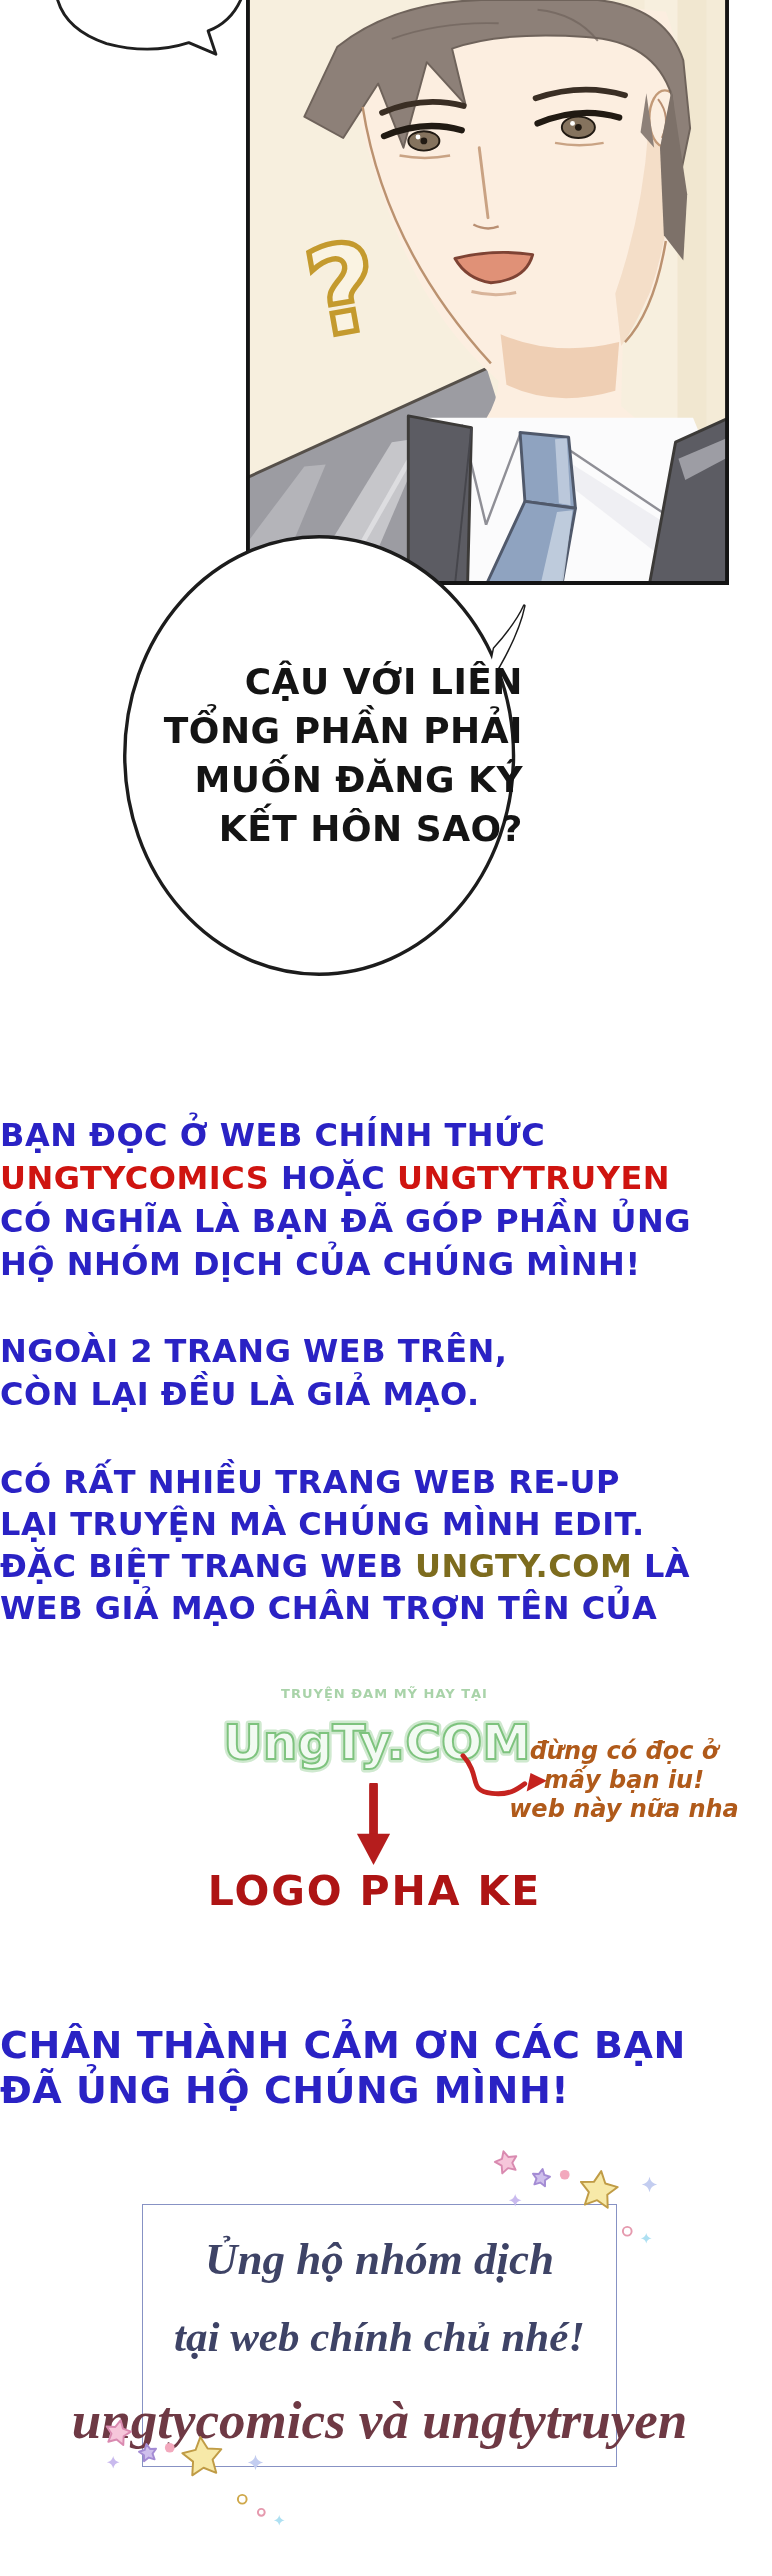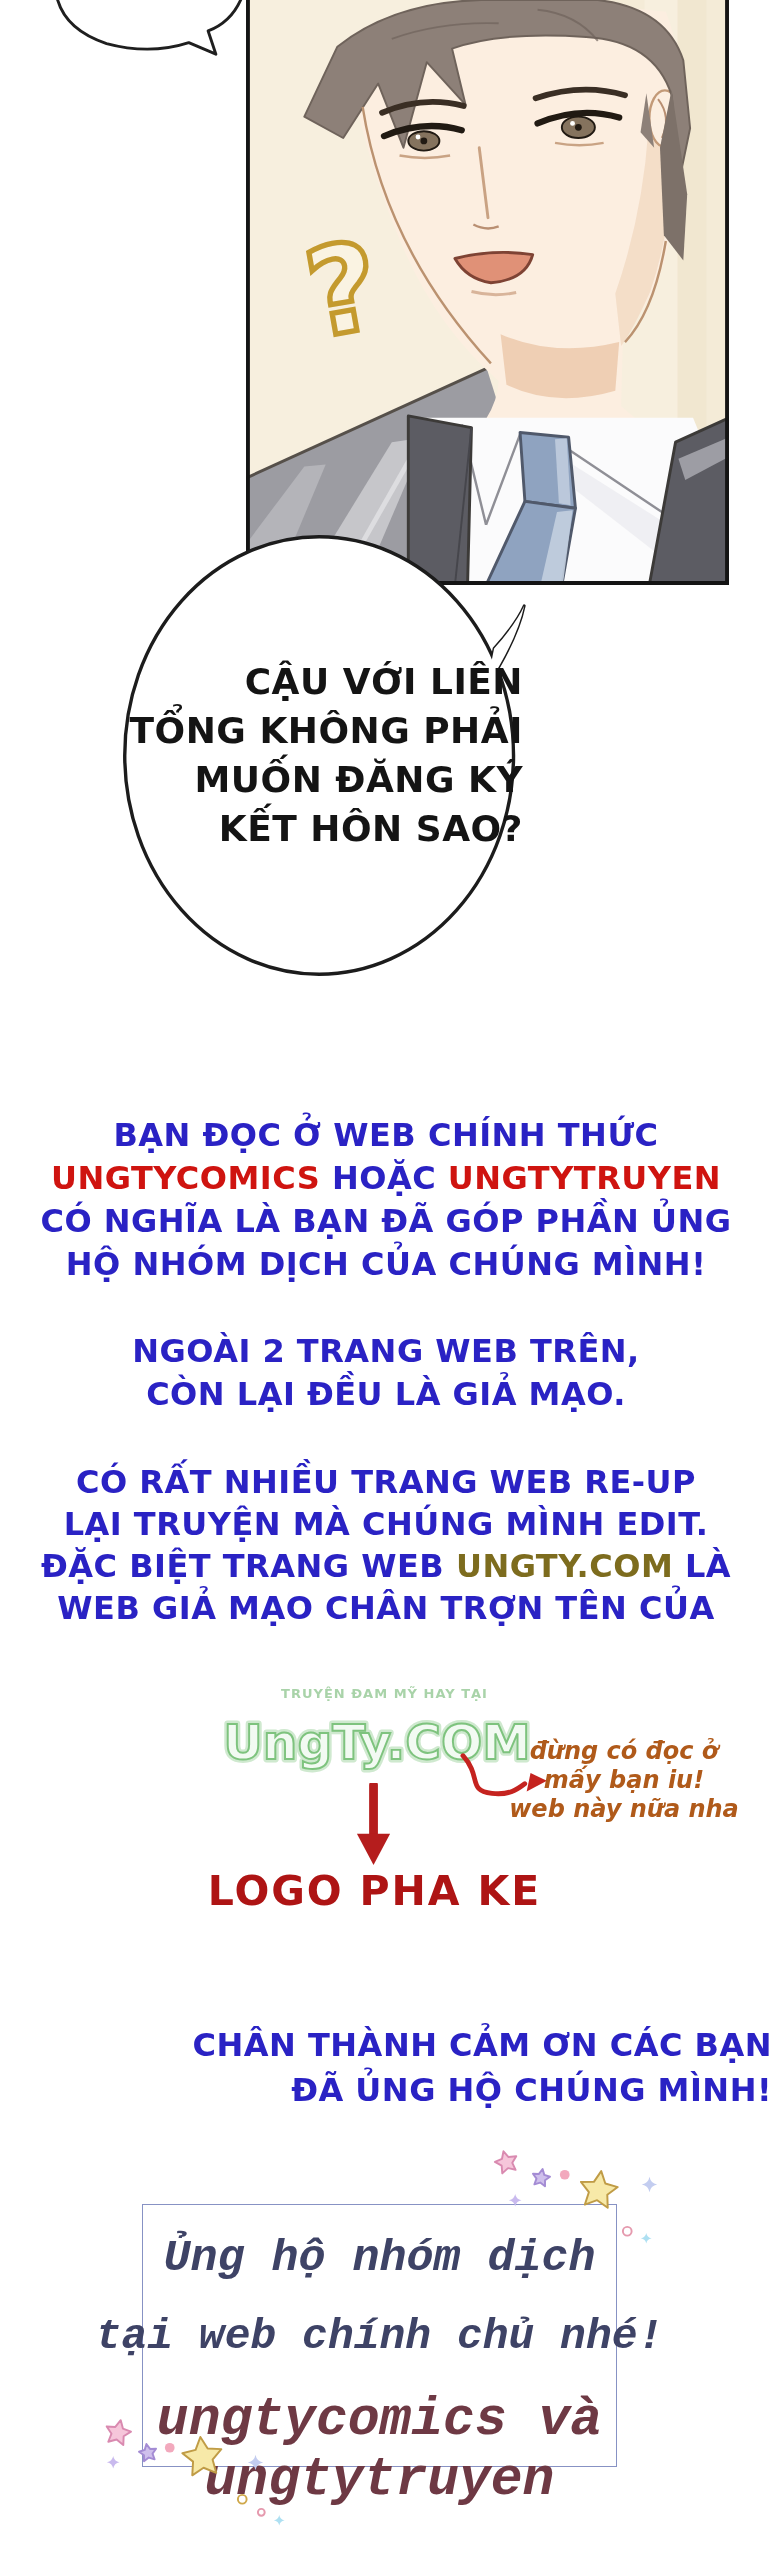--- a/index.html
+++ b/index.html
@@ -2,21 +2,21 @@
 <html style="--c-text_blue: #2a22c4; --c-text_red: #cf1410; --c-text_olive: #7d6c1e; --c-logo_green: #7ec37e; --c-logo_green_light: #a9d3a9; --c-note_orange: #b05a1a; --c-arrow_red: #c5231f; --c-fake_red: #ae1414; --c-box_border: #8792c4; --c-box_text_navy: #3e4366; --c-box_text_maroon: #6e3944; --c-bubble_text: #141414; --c-question_gold: #c49a2e;"><head>
 <meta charset="utf-8">
 <style>
   html,body{margin:0;padding:0}
   body{
     width:772px;height:2576px;position:relative;background:#ffffff;
     font-family:"DejaVu Sans",sans-serif;overflow:hidden;
   }
   .abs{position:absolute}
   .note{
-    position:absolute;left:0;width:772px;text-align:center;
+    position:absolute;left:0;width:772px;text-align:left;
     font-weight:bold;font-size:32px;line-height:43px;letter-spacing:0.5px;
     color:var(--c-text_blue);
     -webkit-font-smoothing:antialiased;
   }
   .c-red{color:var(--c-text_red)}
   .c-blue{color:var(--c-text_blue)}
   .c-olive{color:var(--c-text_olive)}
   .bubble-text{
     position:absolute;left:115px;top:657px;width:408px;text-align:right;
     font-weight:bold;font-size:36px;line-height:49px;color:var(--c-bubble_text);
@@ -29,31 +29,31 @@
   .side-note{
     position:absolute;left:478px;top:1737px;width:292px;text-align:center;
     font-weight:bold;font-style:italic;font-size:24px;line-height:29px;
     color:var(--c-note_orange);
   }
   .fake-label{
     position:absolute;left:0;top:1867px;width:749px;text-align:center;
     font-weight:bold;font-size:41px;letter-spacing:1.9px;color:var(--c-fake_red);
   }
   .thanks{
-    position:absolute;left:0;top:2023px;width:772px;text-align:right;
-    font-weight:bold;font-size:32px;line-height:45px;letter-spacing:0.5px;
+    position:absolute;left:0;top:2023px;width:772px;text-align:left;
+    font-weight:bold;font-size:38px;line-height:45px;letter-spacing:0.5px;
     color:var(--c-text_blue);
   }
   .support-box{
     position:absolute;left:142px;top:2204px;width:473px;height:261px;
     border:1.9px solid var(--c-box_border);background:transparent;
   }
   .script-line{
     position:absolute;left:0;width:759px;text-align:center;
-    font-family:Liberation Mono, monospace;font-style:italic;font-weight:bold;
+    font-family:Liberation Serif, serif;font-style:italic;font-weight:bold;
     color:var(--c-box_text_navy);
   }
   .script-1{top:2233px;font-size:45px}
   .script-2{top:2312px;font-size:43px}
   .script-3{top:2390px;font-size:53px;color:var(--c-box_text_maroon)}
 </style>
 </head>
 <body>
 
 <svg class="abs" style="left:246px;top:0" width="483" height="585" viewBox="0 0 497 602">
@@ -133,21 +133,21 @@
   <path d="M3,-6 Q10,30 55,45 Q100,57 140,44 L168,56 L160,32 Q186,22 196,-6 Z" fill="#ffffff" stroke="#1f1f1f" stroke-width="3" stroke-linejoin="round"></path>
 </svg>
 
 <svg class="abs" style="left:115px;top:530px" width="418" height="451" viewBox="0 0 430 464">
   <path d="M390,122 Q413,96 421,78 Q414,112 382,162 Z" fill="#ffffff" stroke="#1c1c1c" stroke-width="3" stroke-linejoin="round"></path>
   <ellipse cx="210" cy="232" rx="200" ry="225" fill="#ffffff" stroke="#1c1c1c" stroke-width="3.5"></ellipse>
   <path d="M390,122 Q413,96 421,78 Q414,112 382,162 Z" fill="#ffffff"></path>
 </svg>
 <div class="bubble-text">
   <div>CẬU VỚI LIÊN</div>
-  <div>TỔNG KHÔNG PHẢI</div>
+  <div>TỔNG PHẦN PHẢI</div>
   <div>MUỐN ĐĂNG KÝ</div>
   <div>KẾT HÔN SAO?</div>
 </div>
 
 <div class="note" style="top:1114px">
   <div>BẠN ĐỌC Ở WEB CHÍNH THỨC</div>
   <div><span class="c-red">UNGTYCOMICS</span><span class="c-blue"> HOẶC </span><span class="c-red">UNGTYTRUYEN</span></div>
   <div>CÓ NGHĨA LÀ BẠN ĐÃ GÓP PHẦN ỦNG</div>
   <div>HỘ NHÓM DỊCH CỦA CHÚNG MÌNH!</div>
 </div>

